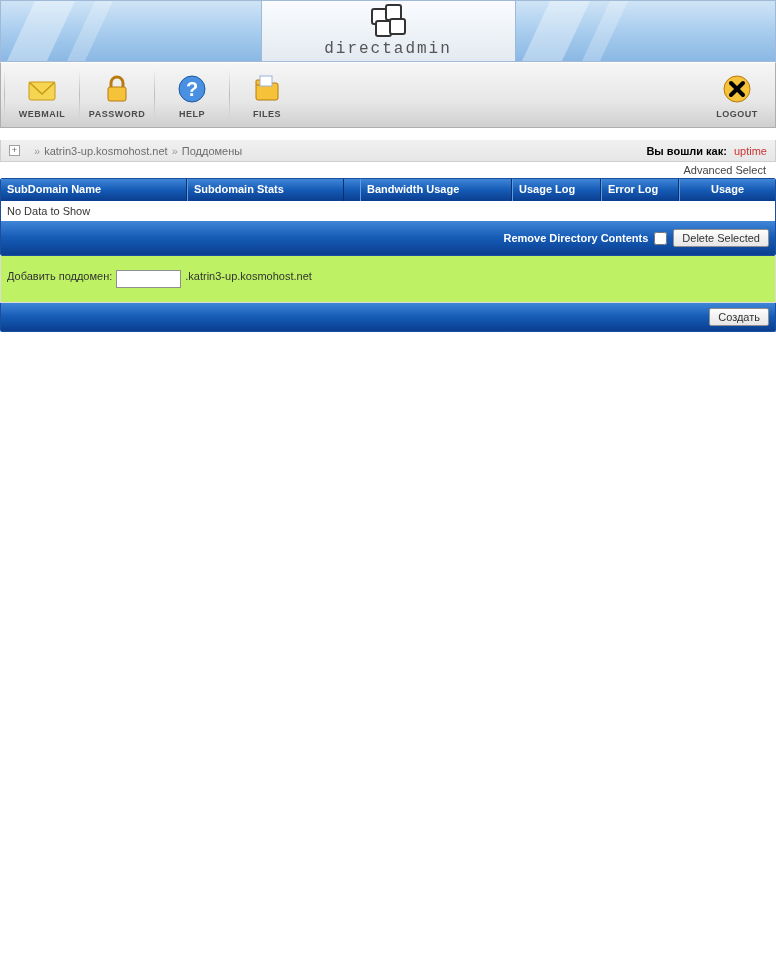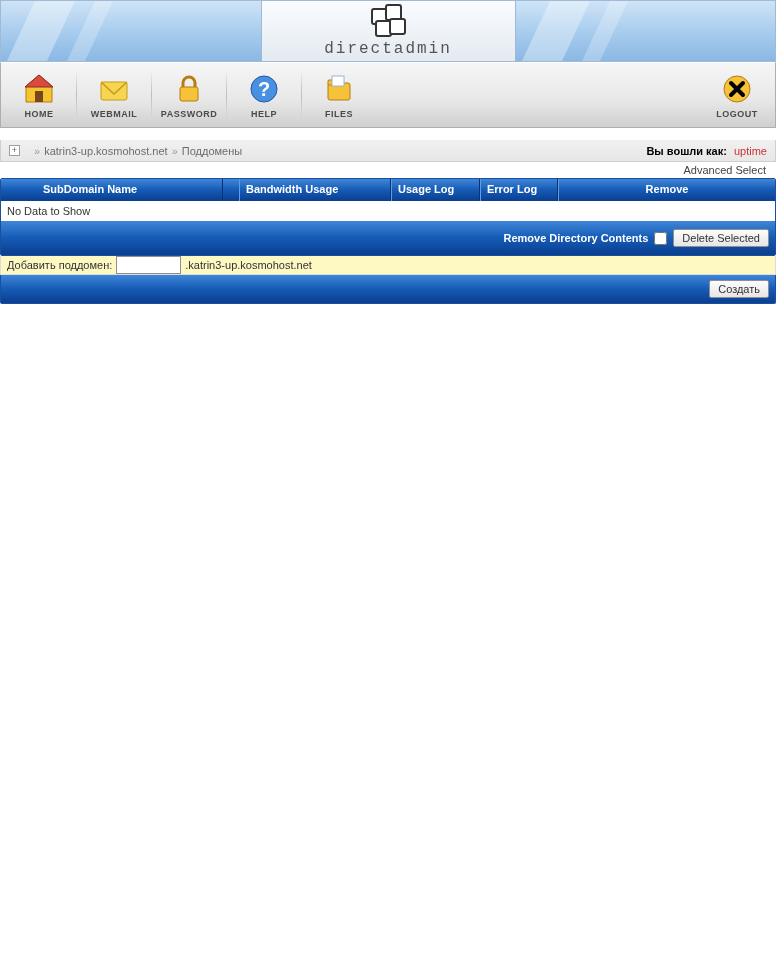--- a/index.html
+++ b/index.html
@@ -154,21 +154,21 @@
     font-size: 11px;
     height: 22px;
   }
   .thead-row > div {
     padding: 4px 6px;
     border-right: 1px solid #08316f;
     border-left: 1px solid #5e9de2;
   }
   .thead-row > div:first-child { border-left:none;}
   .thead-row > div:last-child { border-right:none;}
-  .col-name { width: 186px; margin-left: 36px; }
+  .col-name { width: 186px; }
   .col-stats { width: 157px; }
   .col-bw { width: 152px; margin-left: 16px; }
   .col-usage { width: 89px; }
   .col-err { width: 78px; }
   .col-select { flex:1; text-align: center; }
   .tbody-row {
     padding: 4px 6px;
     background: #fff;
     font-size: 11px;
     color: #333;
@@ -189,27 +189,27 @@
     border: 1px solid #8f8f8f;
     border-radius: 2px;
     font-size: 11px;
     padding: 2px 8px;
     color: #333;
     cursor: pointer;
   }
   .chk { width:13px; height:13px; }
   
   .form-row {
-    background: #fef9c3;
+    background: #bef264;
     border: 1px solid #dcdcdc;
     border-top: none;
-    padding: 0 6px;
+    padding: 14px 6px;
     font-size: 11px;
     color: #333;
-    display:flex; align-items:center; gap:4px;
+    display:flex; align-items:flex-start; gap:4px;
   }
   .form-row input[type=text] {
     border: 1px solid #8f8f8f;
     height: 18px;
     width: 65px;
     padding: 1px 3px;
     font-size: 11px;
   }
   .action-row2 {
     display:flex;
@@ -233,30 +233,20 @@
         <span class="lsq2"></span>
         <span class="lsq3"></span>
         <span class="lsq4"></span>
     </div>
     <div class="logo-text">directadmin</div>
   </div>
   <div class="banner-side"></div>
 </div>
 
 <div class="toolbar">
-  <div class="tool-item">
-    <div class="tool-icon">
-      <svg width="34" height="34" viewBox="0 0 34 34">
-          <polygon points="17,3 30,14 30,30 4,30 4,14" fill="#f5c431" stroke="#b87a12" stroke-width="1"></polygon>
-          <polygon points="17,3 31,15 3,15" fill="#d94b3f" stroke="#8c2a22"></polygon>
-          <rect x="13" y="19" width="8" height="11" fill="#7a4619"></rect>
-        </svg>
-    </div>
-    <div class="tool-label">HOME</div>
-  </div>
   <div class="tool-sep"></div>
   <div class="tool-item">
     <div class="tool-icon">
       <svg width="34" height="34" viewBox="0 0 34 34">
           <rect x="4" y="10" width="26" height="18" rx="2" fill="#f6d552" stroke="#c79a12"></rect>
           <polyline points="4,10 17,22 30,10" fill="none" stroke="#c79a12" stroke-width="1.5"></polyline>
         </svg>
     </div>
     <div class="tool-label">WEBMAIL</div>
   </div>
@@ -313,24 +303,25 @@
   <span class="bc-right">
     <span>Вы вошли как:</span>
     <a class="bc-user">uptime</a>
   </span>
 </div>
 <div class="adv-search">Advanced Select</div>
 
 <div class="table-wrap">
   <div class="thead-row">
     <div class="col-name">SubDomain Name</div>
+    <div class="col-stats">Subdomain Stats</div>
     <div class="col-bw">Bandwidth Usage</div>
     <div class="col-usage">Usage Log</div>
     <div class="col-err">Error Log</div>
-    <div class="col-select">Remove</div>
+    <div class="col-select">Usage</div>
   </div>
   <div class="tbody-row">No Data to Show</div>
   <div class="action-row">
     <span>Remove Directory Contents</span>
     <input type="checkbox" class="chk" style="">
     <button class="btn">Delete Selected</button>
   </div>
 </div>
 
 <div class="form-row">

